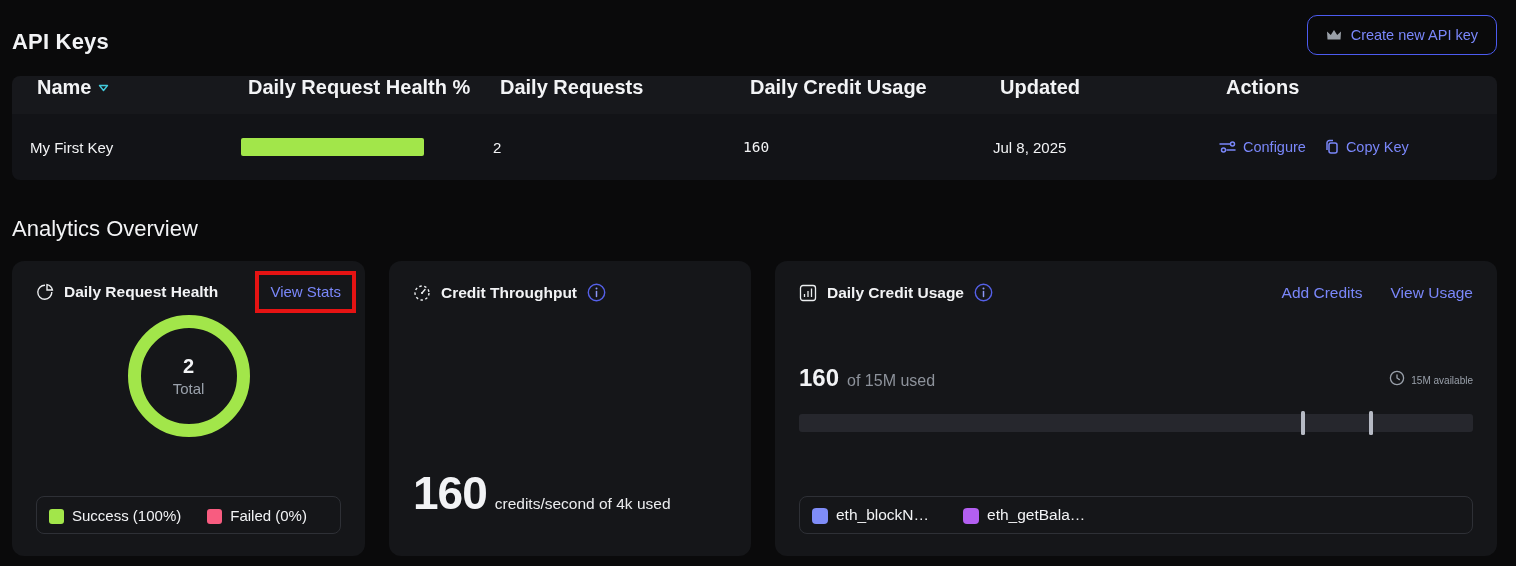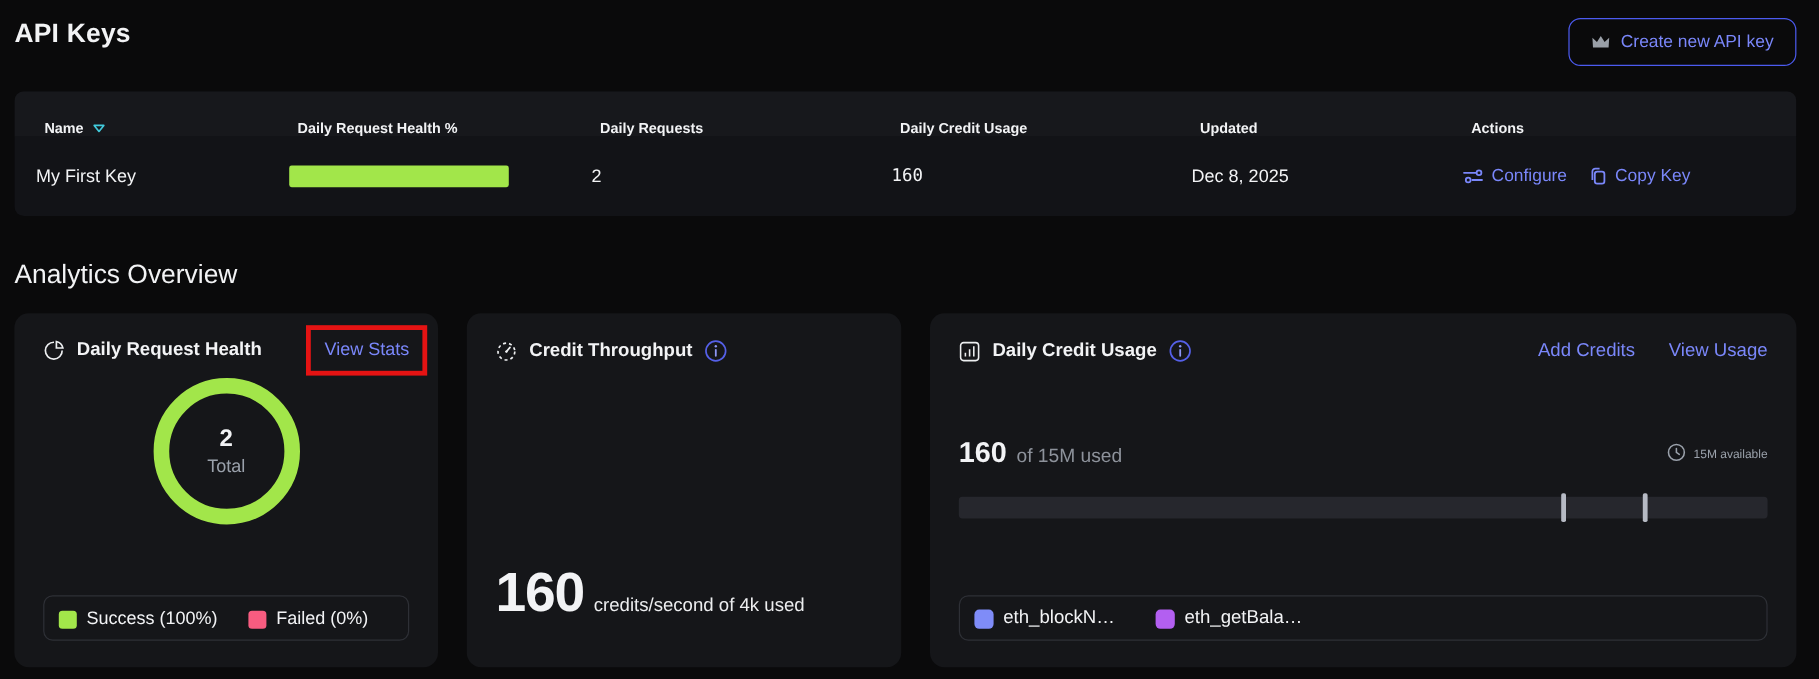--- a/index.html
+++ b/index.html
@@ -8,30 +8,30 @@
     --accent:#7a87fa; --accent-border:#4c5bf0;
     --green:#a2e64a; --pink:#f85c80; --red:#e51313;
     --track:#26272d; --boxborder:#2e3036;
   }
   *{box-sizing:border-box;margin:0;padding:0}
   html,body{width:1516px;height:566px;overflow:hidden}
   body{background:var(--bg);color:var(--text);font-family:"Liberation Sans",sans-serif;}
   .page{padding:15px 19px 10px 12px;height:100%;display:flex;flex-direction:column}
 
   
-  .topbar{display:flex;justify-content:space-between;}
+  .topbar{display:flex;justify-content:space-between;align-items:flex-end}
   .h1{font-size:22px;font-weight:700;letter-spacing:.2px}
   .create-btn{display:flex;align-items:center;gap:9px;background:transparent;
     border:1px solid var(--accent-border);border-radius:10px;color:var(--accent);
     font-size:14.5px;font-weight:500;padding:11px 18px;cursor:pointer;font-family:Liberation Sans, sans-serif}
 
   
   .table{margin-top:21px;border-radius:8px;overflow:hidden}
-  .thead{display:flex;align-items:flex-end;background:var(--tablehead);height:38px;
-    font-size:12px;font-weight:600;padding-left:25px}
+  .thead{display:flex;align-items:flex-start;background:var(--tablehead);height:38px;
+    font-size:20px;font-weight:600;padding-left:25px}
   .trow{display:flex;align-items:center;background:var(--tablerow);height:66px;
     font-size:15px;padding-left:18px}
   .col1{width:211px}.col2{width:252px}.col3{width:250px}.col4{width:250px}.col5{width:226px}.col6{flex:1}
   .th-name{display:flex;align-items:center;gap:7px}
   .mono{font-family:"DejaVu Sans Mono",monospace;font-size:14.5px}
   .health-bar{height:18px;border-radius:2px}
   .actions{display:flex;align-items:center;gap:18px}
   .link{color:var(--accent);font-size:14.5px;text-decoration:none;cursor:pointer;
     display:inline-flex;align-items:center;gap:7px;background:none;border:none;font-family:inherit}
 
@@ -118,21 +118,21 @@
       <div class="col6">Actions</div>
     </div>
 
     <div class="trow">
       <div class="col1">My First Key</div>
       <div class="col2">
         <div class="health-bar" style="width: 183px; background: rgb(162, 230, 74);"></div>
       </div>
       <div class="col3">2</div>
       <div class="col4 mono">160</div>
-      <div class="col5">Dec 8, 2025</div>
+      <div class="col5">Jul 8, 2025</div>
       <div class="col6 actions">
         <button class="link">
           <span>
             <svg width="17" height="14" viewBox="0 0 17 14" fill="none" stroke="#7a87fa" stroke-width="1.5" stroke-linecap="round">
               <line x1="1" y1="4" x2="11" y2="4"></line>
                 <circle cx="13.5" cy="4" r="2"></circle>
               <line x1="8" y1="10" x2="16" y2="10"></line>
                 <circle cx="4.5" cy="10" r="2"></circle>
             </svg>
           </span>

